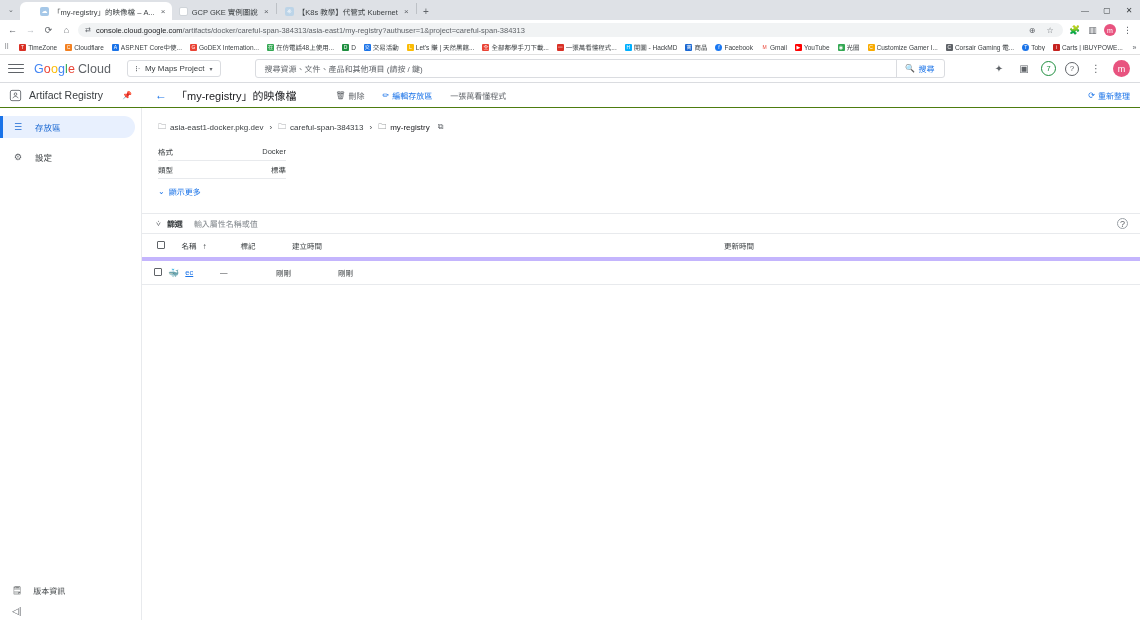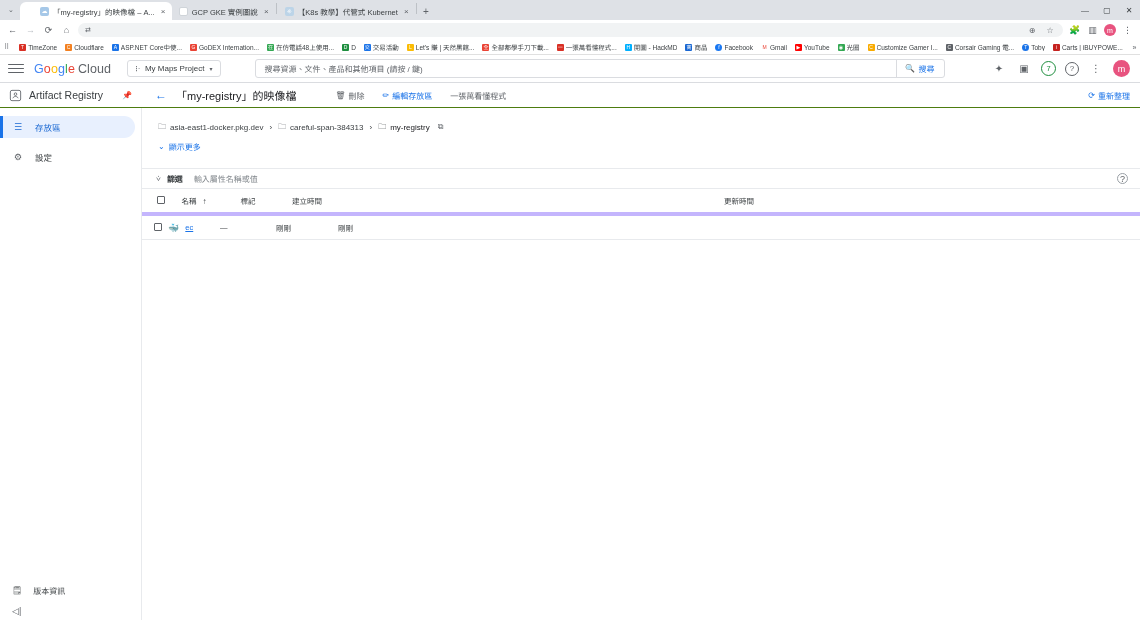--- a/index.html
+++ b/index.html
@@ -247,20 +247,21 @@
   </div>
 
   <div class="chrome-toolbar">
     <div class="nav-ico">←</div>
     <div class="nav-ico disabled">→</div>
     <div class="nav-ico">⟳</div>
     <div class="nav-ico">⌂</div>
 
     <div class="omnibox">
       <span class="site-ico">⇄</span>
+      <span class="url"><span class="host">console.cloud.google.com</span><span class="path">/artifacts/docker/careful-span-384313/asia-east1/my-registry?authuser=1&amp;project=careful-span-384313</span></span>
       <span class="omni-right">
         <span class="ext-ico">⊕</span>
         <span class="ext-ico">☆</span>
       </span>
     </div>
 
     <div class="nav-ico">🧩</div>
     <div class="nav-ico">▥</div>
     <div class="avatar-sm">m</div>
     <div class="nav-ico">⋮</div>
@@ -461,20 +462,30 @@
         </span>
         <span class="sep">›</span>
         <span class="crumb last">
           <span class="fico" style="color:#3c4043">🗀</span>
           <span>my-registry</span>
         </span>
         <span class="copy-ico">⧉</span>
       </div>
 
 
+      <div class="detail-tbl">
+        <div class="detail-row">
+          <span class="dk">格式</span>
+          <span class="dv">Docker</span>
+        </div>
+        <div class="detail-row">
+          <span class="dk">類型</span>
+          <span class="dv">標準</span>
+        </div>
+      </div>
 
       <div class="show-more">
         <span>⌄</span>
         <span>顯示更多</span>
       </div>
 
       <div class="filter-bar">
         <span class="fil-ico">⩒</span>
         <span class="fil-label">篩選</span>
         <span class="fil-ph">輸入屬性名稱或值</span>

